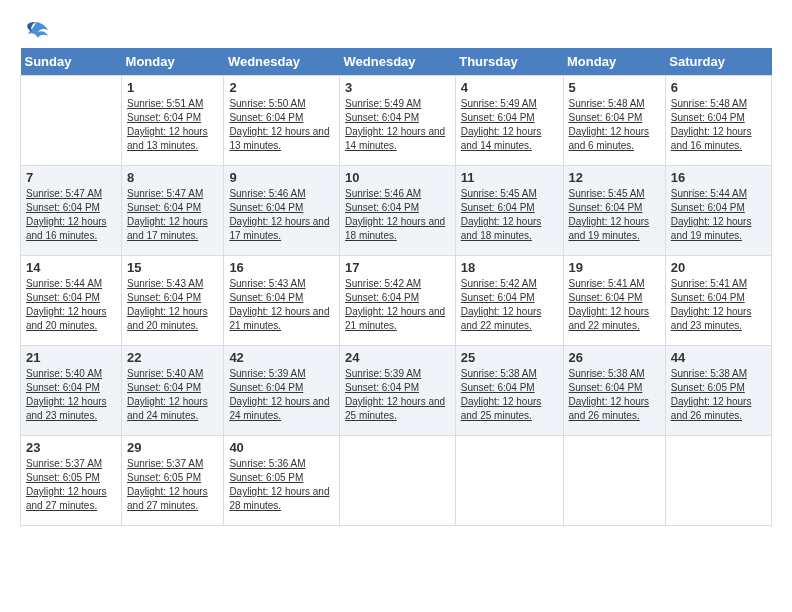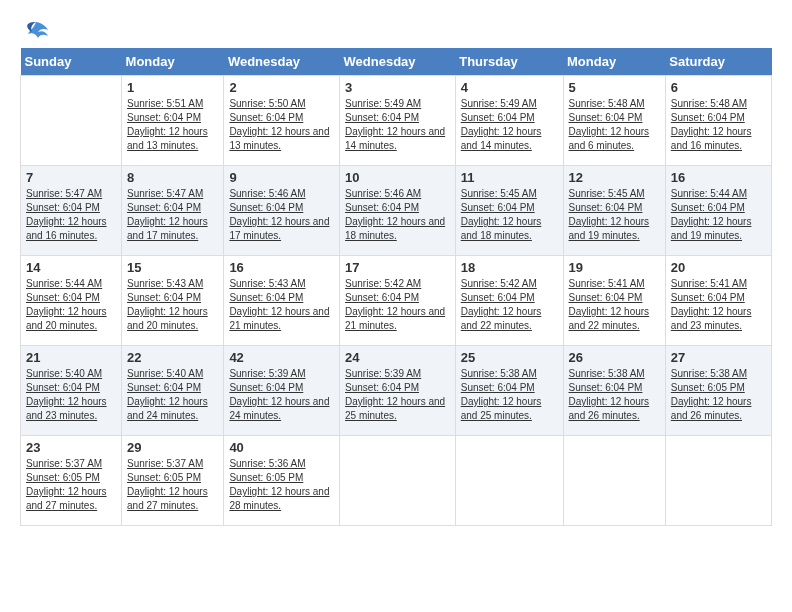--- a/index.html
+++ b/index.html
@@ -338,21 +338,21 @@
         </td>
         <td>
           <span class="day-num">26</span>
           <div class="day-info">
             <div>Sunrise: 5:38 AM</div>
             <div>Sunset: 6:04 PM</div>
             <div>Daylight: 12 hours and 26 minutes.</div>
           </div>
         </td>
         <td>
-          <span class="day-num">27</span>
+          <span class="day-num">44</span>
           <div class="day-info">
             <div>Sunrise: 5:38 AM</div>
             <div>Sunset: 6:05 PM</div>
             <div>Daylight: 12 hours and 26 minutes.</div>
           </div>
         </td>
       </tr>
       <tr class="row-odd">
         <td>
           <span class="day-num">23</span>

